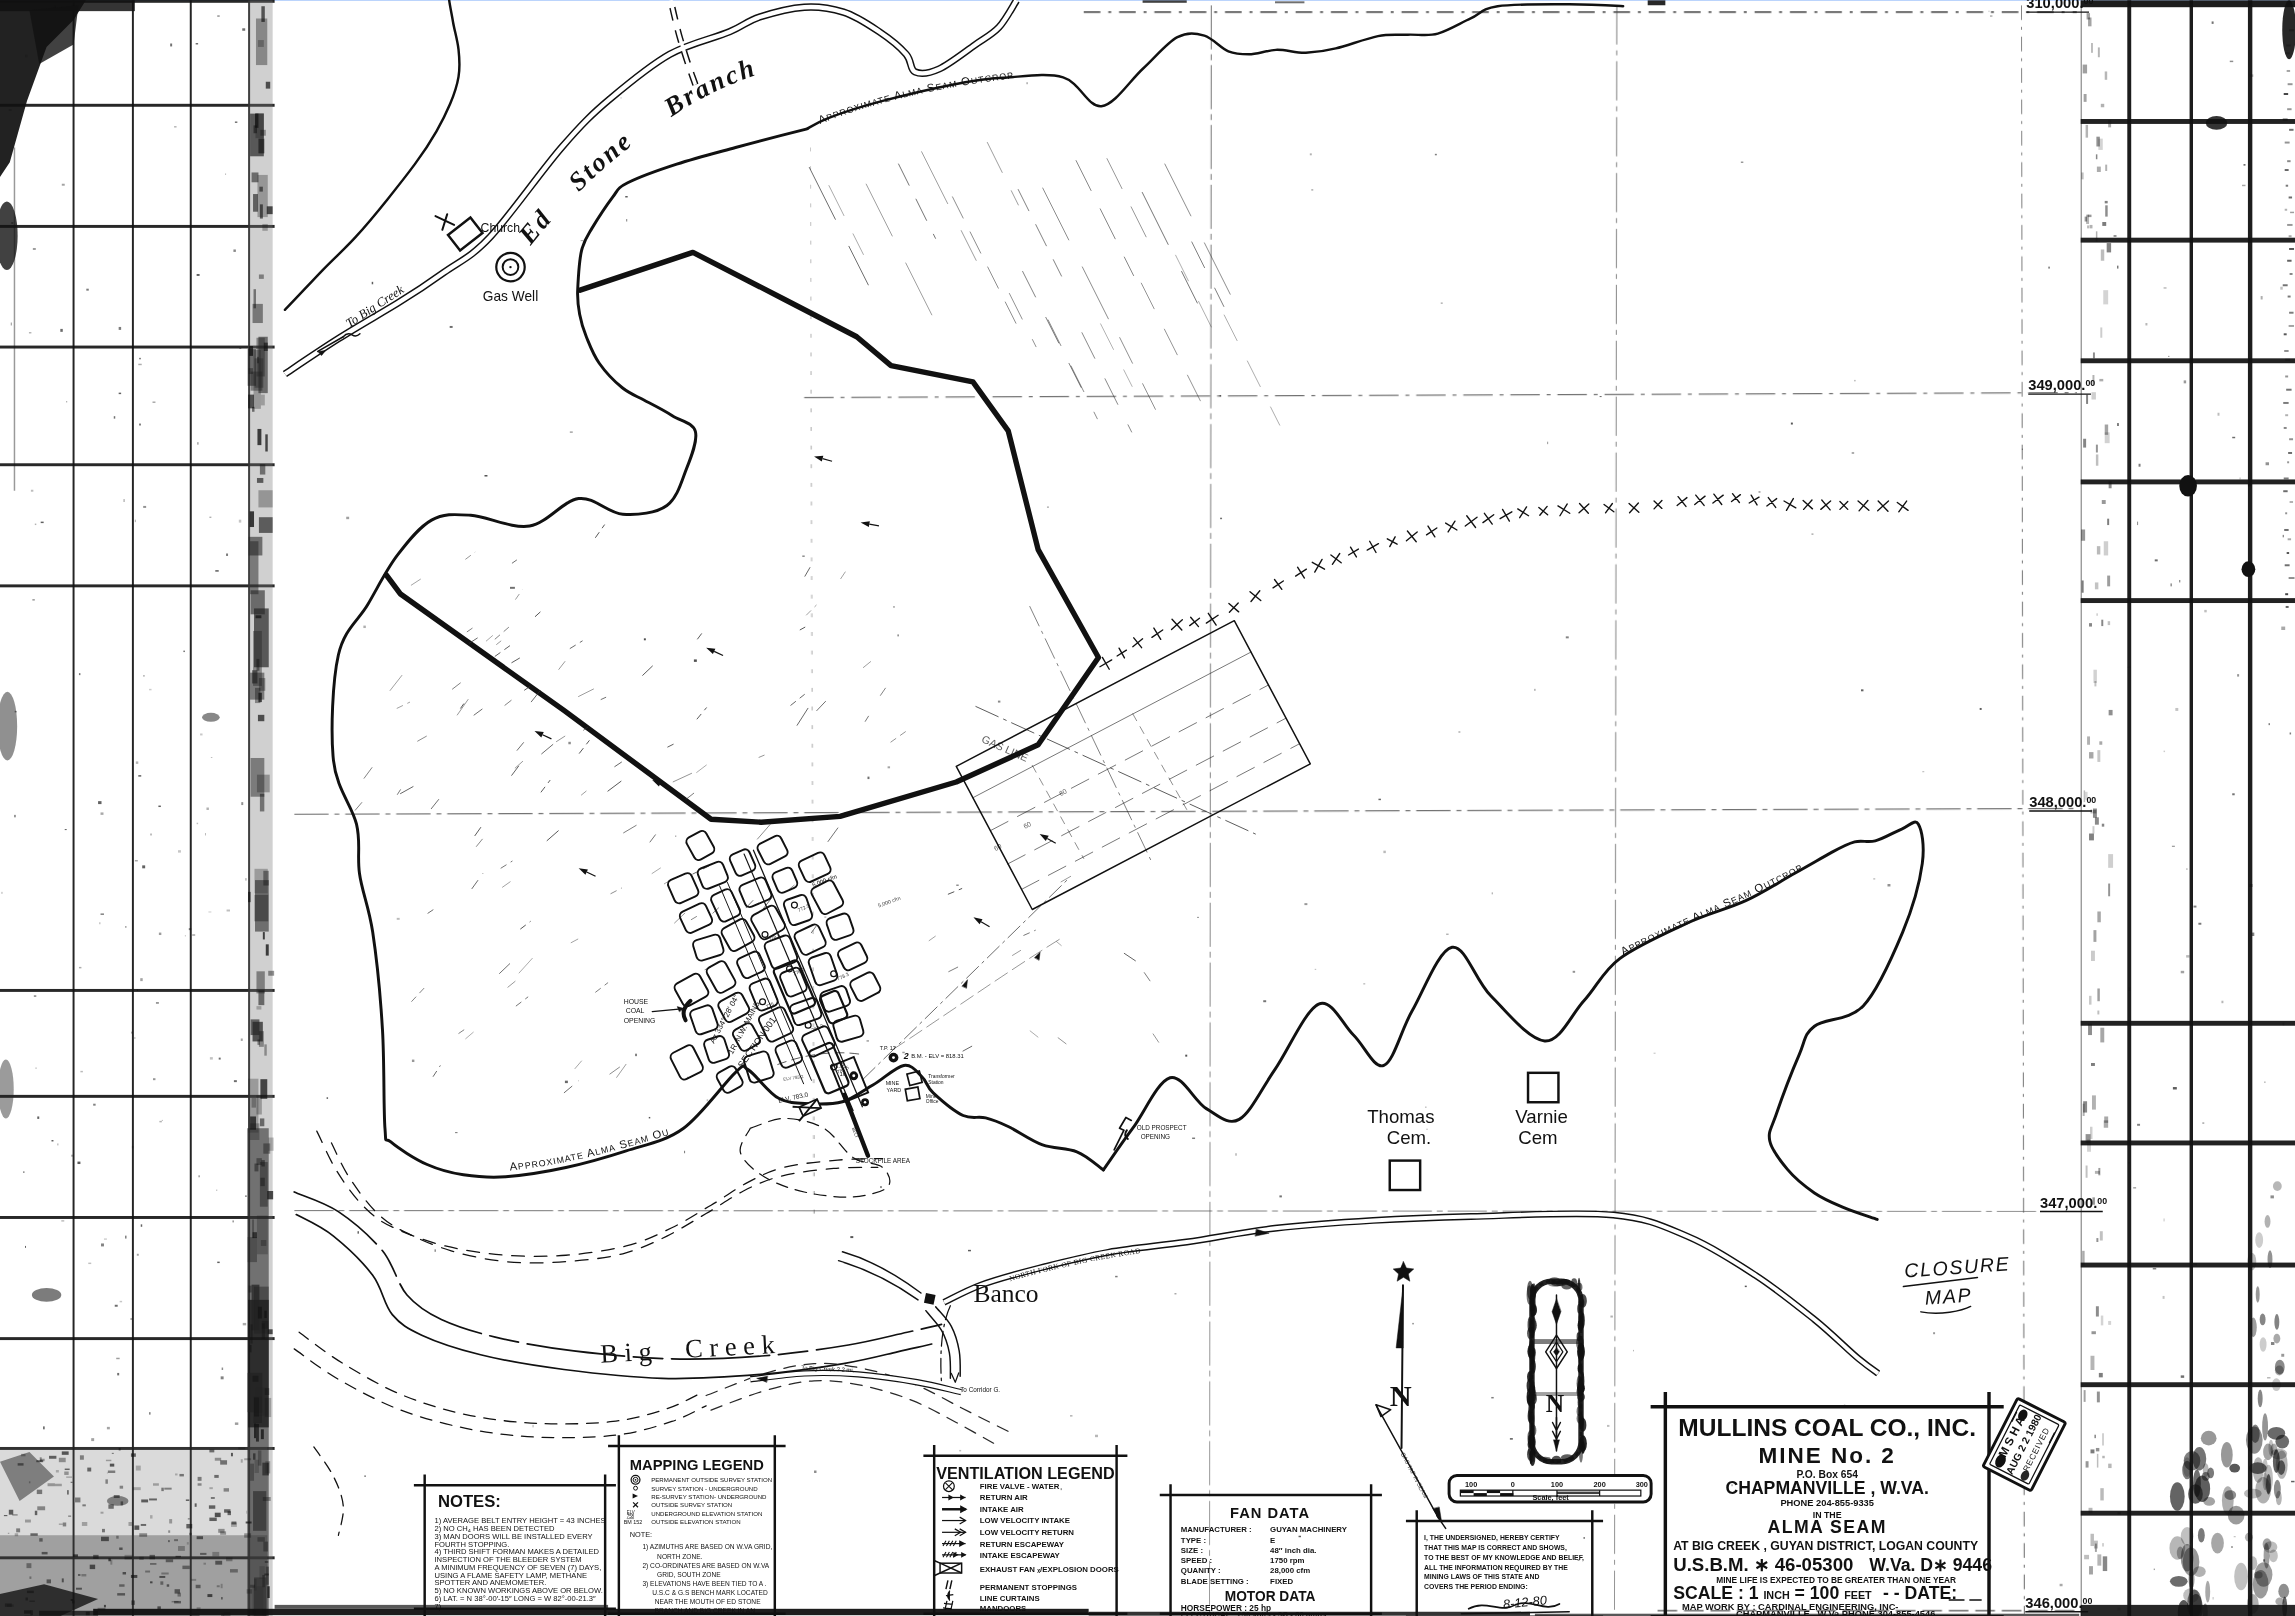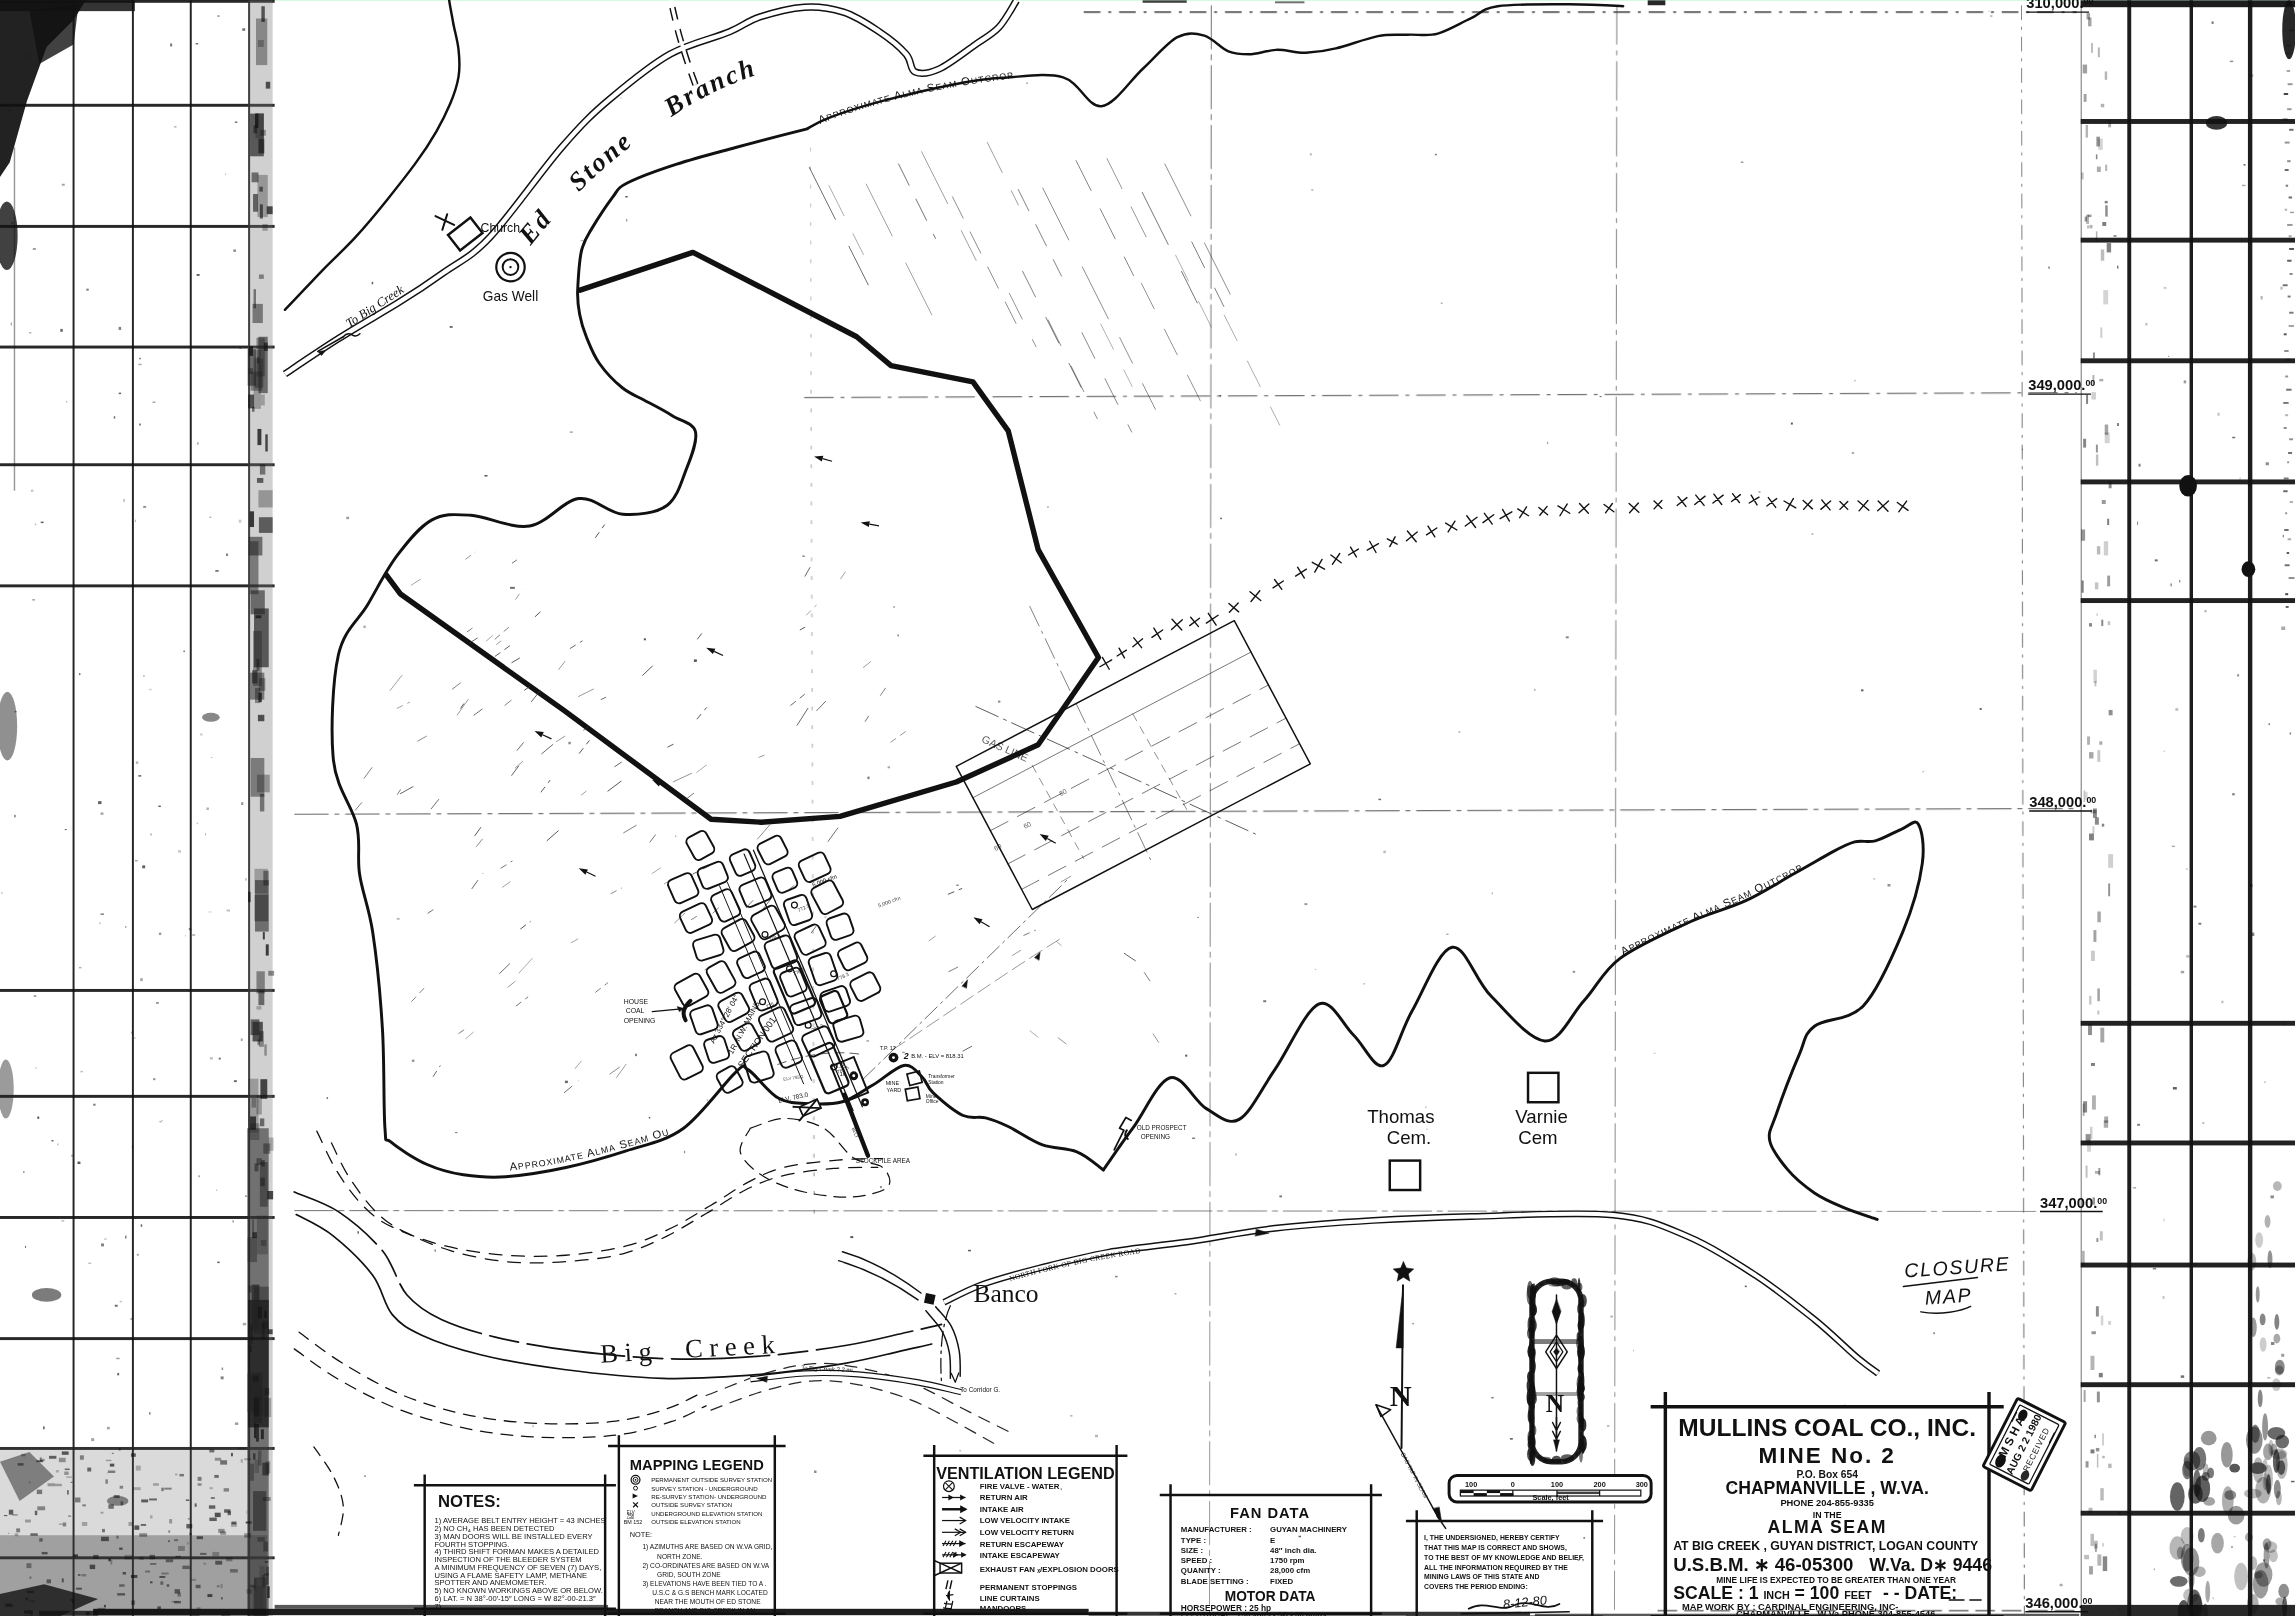--- a/index.html
+++ b/index.html
@@ -1,14 +1,14 @@
 <!DOCTYPE html>
 <html style="font-size:7.8px"><head><meta charset="utf-8"><title>map</title><style>
 html,body{margin:0;padding:0;background:#fff;}
-#page{position:relative;width:2295px;height:1617px;background:#86efac;overflow:hidden;text-align:center;}
+#page{position:relative;width:2295px;height:1617px;background:#3b82f6;overflow:hidden;text-align:center;}
 </style></head><body>
 <div id="page">
 <svg width="2295" height="1617" viewBox="0 0 4680 3296">
 <rect x="0" y="0" width="4680" height="3296" fill="#ffffff"></rect>
 
 <g>
 <rect x="148" y="0" width="4" height="3296" fill="#111111" opacity="0.92"></rect>
 <rect x="269" y="0" width="4" height="3296" fill="#111111" opacity="0.92"></rect>
 <rect x="387" y="0" width="4" height="3296" fill="#111111" opacity="0.92"></rect>
 <rect x="506" y="0" width="4" height="3296" fill="#111111" opacity="0.92"></rect>

